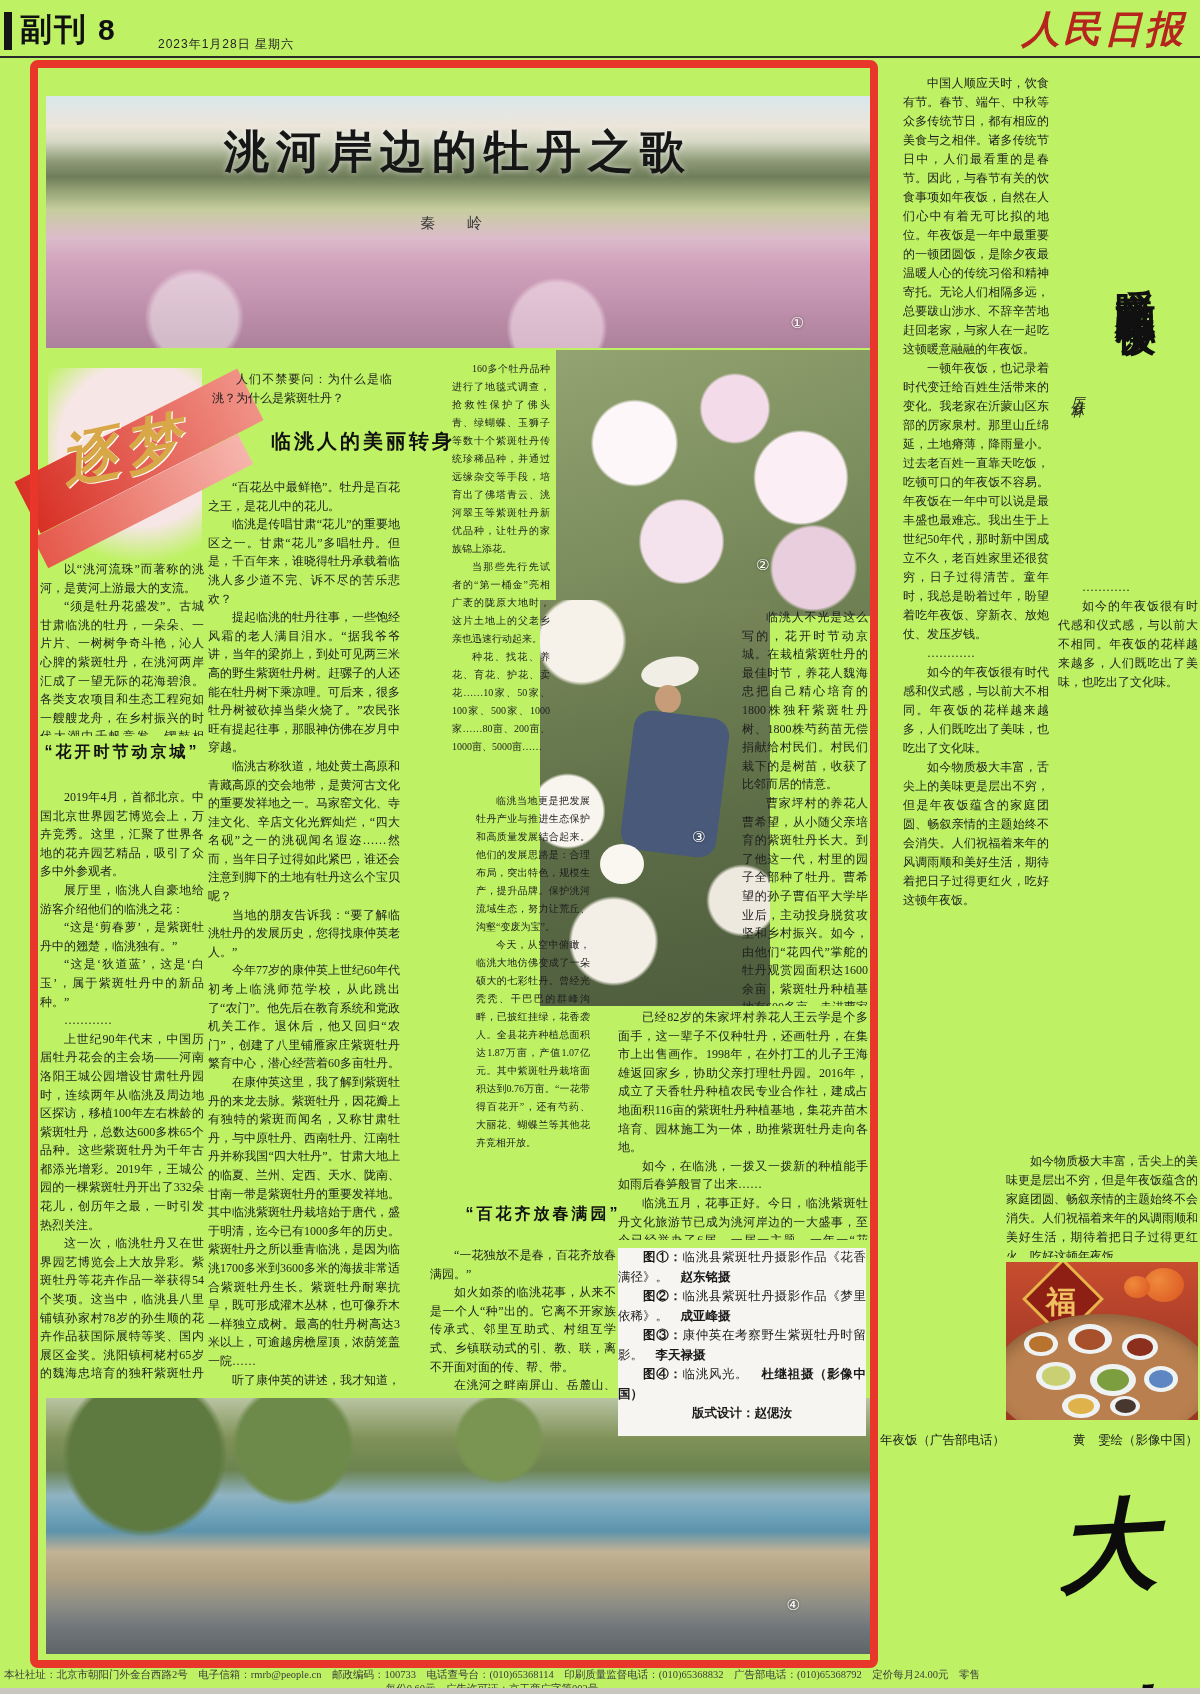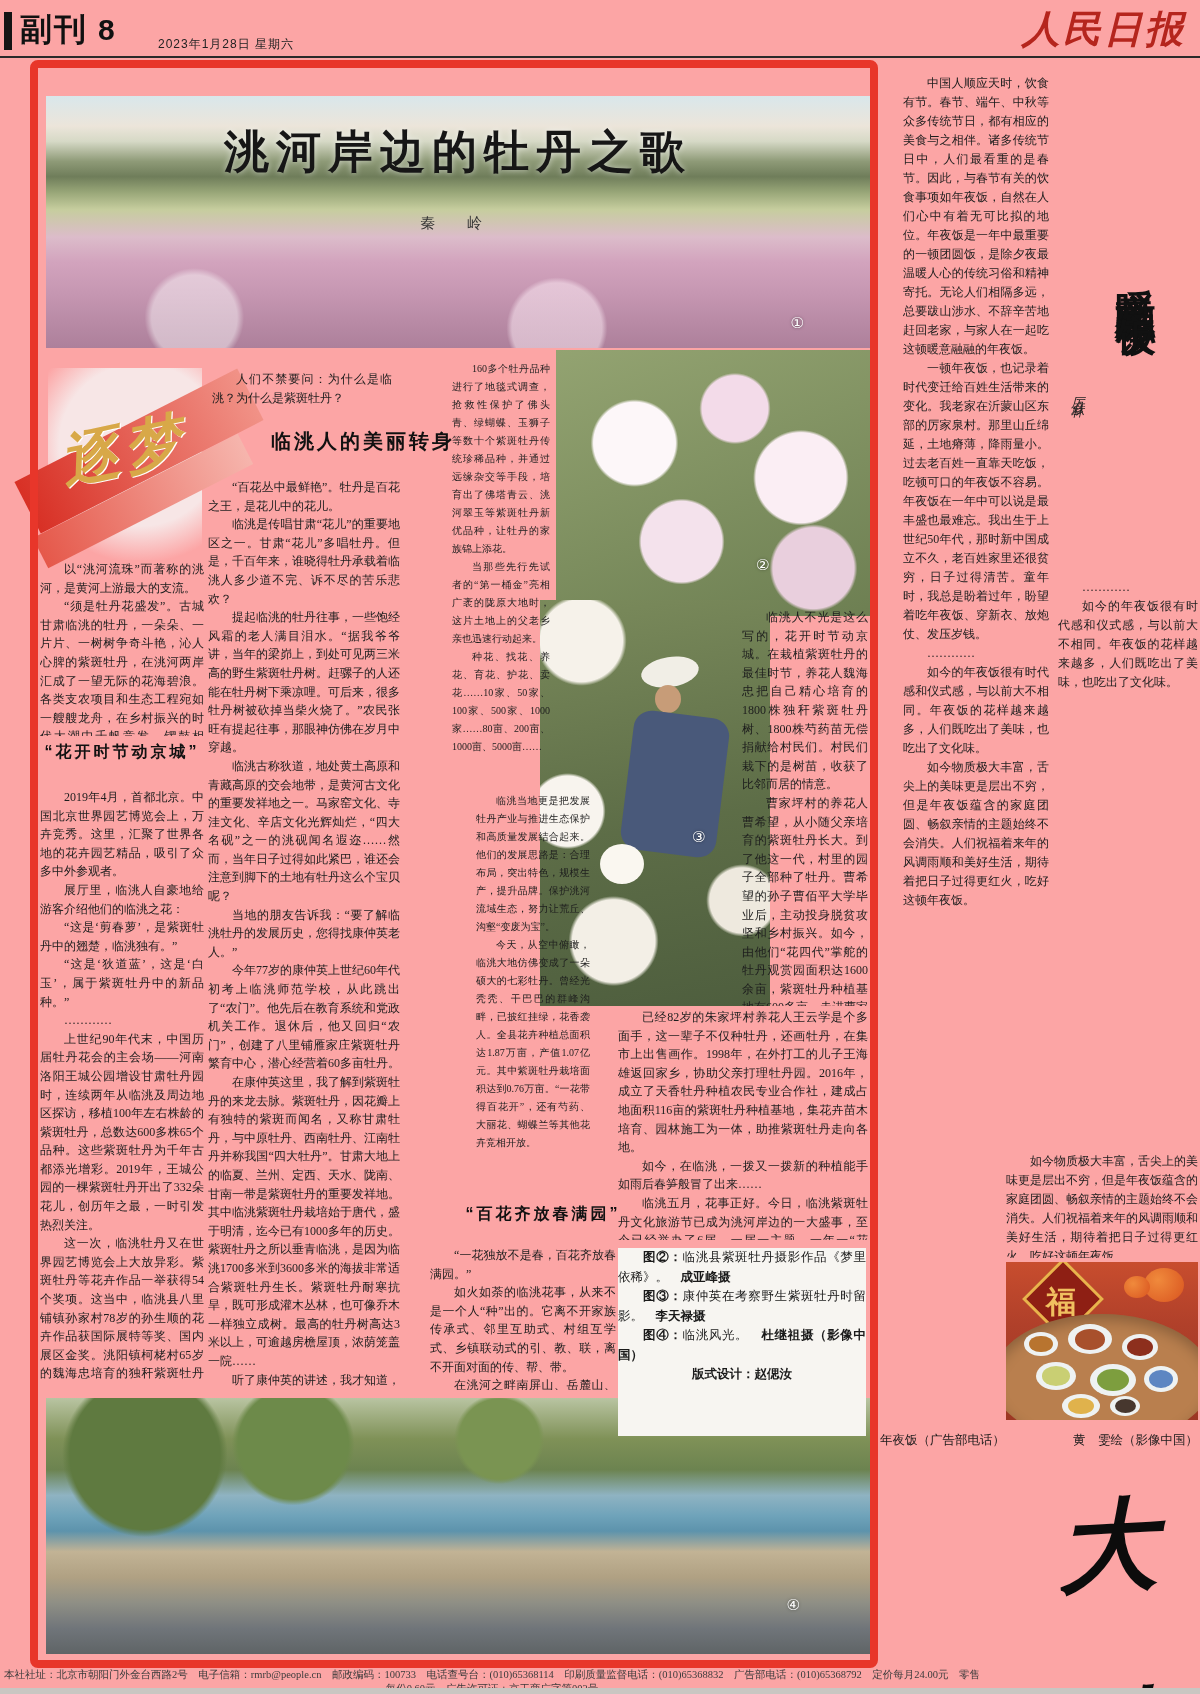--- a/index.html
+++ b/index.html
@@ -1,17 +1,17 @@
 <!DOCTYPE html>
 <html><head>
 <meta charset="utf-8">
 <style>
   html,body{margin:0;padding:0;}
   body{background:#d8d5d0;font-family:"Liberation Serif","DejaVu Serif",serif;}
-  #page{position:relative;width:1200px;height:1694px;background:#fca5a5;overflow:hidden;margin:0 auto;}
+  #page{position:relative;width:1200px;height:1694px;background:#bef264;overflow:hidden;margin:0 auto;}
   .abs{position:absolute;}
   
   .hdr-bar{left:4px;top:12px;width:8px;height:38px;background:#141414;}
   .hdr-title{left:20px;top:8px;font-family:"Liberation Sans","DejaVu Sans",sans-serif;font-weight:bold;font-size:32px;color:#111;letter-spacing:2px;}
   .hdr-num{font-weight:bold;font-size:30px;margin-left:10px;}
   .hdr-date{left:158px;top:36px;font-size:12px;color:#222;letter-spacing:1px;font-family:"Liberation Sans","DejaVu Sans",sans-serif;}
   .masthead{right:14px;top:4px;font-size:38px;font-weight:bold;font-style:italic;color:#b5251d;letter-spacing:3px;}
   .hdr-rule{left:0;top:56px;width:1200px;height:2px;background:#2a2a2a;}
   
   .redbox{left:30px;top:60px;width:848px;height:1608px;border:8px solid #e8362a;border-radius:8px;box-sizing:border-box;z-index:40;pointer-events:none;}
@@ -174,20 +174,21 @@
       <p>临洮人不光是这么写的，花开时节动京城。在栽植紫斑牡丹的最佳时节，养花人魏海忠把自己精心培育的1800株独秆紫斑牡丹树、1800株芍药苗无偿捐献给村民们。村民们栽下的是树苗，收获了比邻而居的情意。</p>
       <p>曹家坪村的养花人曹希望，从小随父亲培育的紫斑牡丹长大。到了他这一代，村里的园子全部种了牡丹。曹希望的孙子曹佰平大学毕业后，主动投身脱贫攻坚和乡村振兴。如今，由他们“花四代”掌舵的牡丹观赏园面积达1600余亩，紫斑牡丹种植基地有600多亩。走进曹家坪，便置身花的海洋中，宛如仙境。曹家坪的牡丹园，农户参与多，年收入10万元以上的农户达二三十户。村里，不少人家在县城买了楼房，还购买了小轿车。牡丹园的300多株优品牡丹被引种北京故宫“御花园”，一时传为美谈。</p>
     </div>
   <div class="col" style="left:618px;top:1008px;width:250px;height:232px;">
       <p>已经82岁的朱家坪村养花人王云学是个多面手，这一辈子不仅种牡丹，还画牡丹，在集市上出售画作。1998年，在外打工的儿子王海雄返回家乡，协助父亲打理牡丹园。2016年，成立了天香牡丹种植农民专业合作社，建成占地面积116亩的紫斑牡丹种植基地，集花卉苗木培育、园林施工为一体，助推紫斑牡丹走向各地。</p>
       <p>如今，在临洮，一拨又一拨新的种植能手如雨后春笋般冒了出来……</p>
       <p>临洮五月，花事正好。今日，临洮紫斑牡丹文化旅游节已成为洮河岸边的一大盛事，至今已经举办了6届。一届一主题，一年一“花样”。</p>
     </div>
 
   <div class="abs captions">
+    <p><b>图①：</b><span>临洮县紫斑牡丹摄影作品《花香满径》。</span>　<span class="cred">赵东铭摄</span></p>
     <p><b>图②：</b><span>临洮县紫斑牡丹摄影作品《梦里依稀》。</span>　<span class="cred">成亚峰摄</span></p>
     <p><b>图③：</b><span>康仲英在考察野生紫斑牡丹时留影。</span>　<span class="cred">李天禄摄</span></p>
     <p><b>图④：</b><span>临洮风光。</span>　<span class="cred">杜继祖摄（影像中国）</span></p>
     <p class="design-credit">版式设计：赵偲汝</p>
   </div>
 
   <div class="abs redbox"></div>
 
   <div class="sb-col" style="left:903px;top:74px;width:146px;height:1080px;">
       <p>中国人顺应天时，饮食有节。春节、端午、中秋等众多传统节日，都有相应的美食与之相伴。诸多传统节日中，人们最看重的是春节。因此，与春节有关的饮食事项如年夜饭，自然在人们心中有着无可比拟的地位。年夜饭是一年中最重要的一顿团圆饭，是除夕夜最温暖人心的传统习俗和精神寄托。无论人们相隔多远，总要跋山涉水、不辞辛苦地赶回老家，与家人在一起吃这顿暖意融融的年夜饭。</p>

